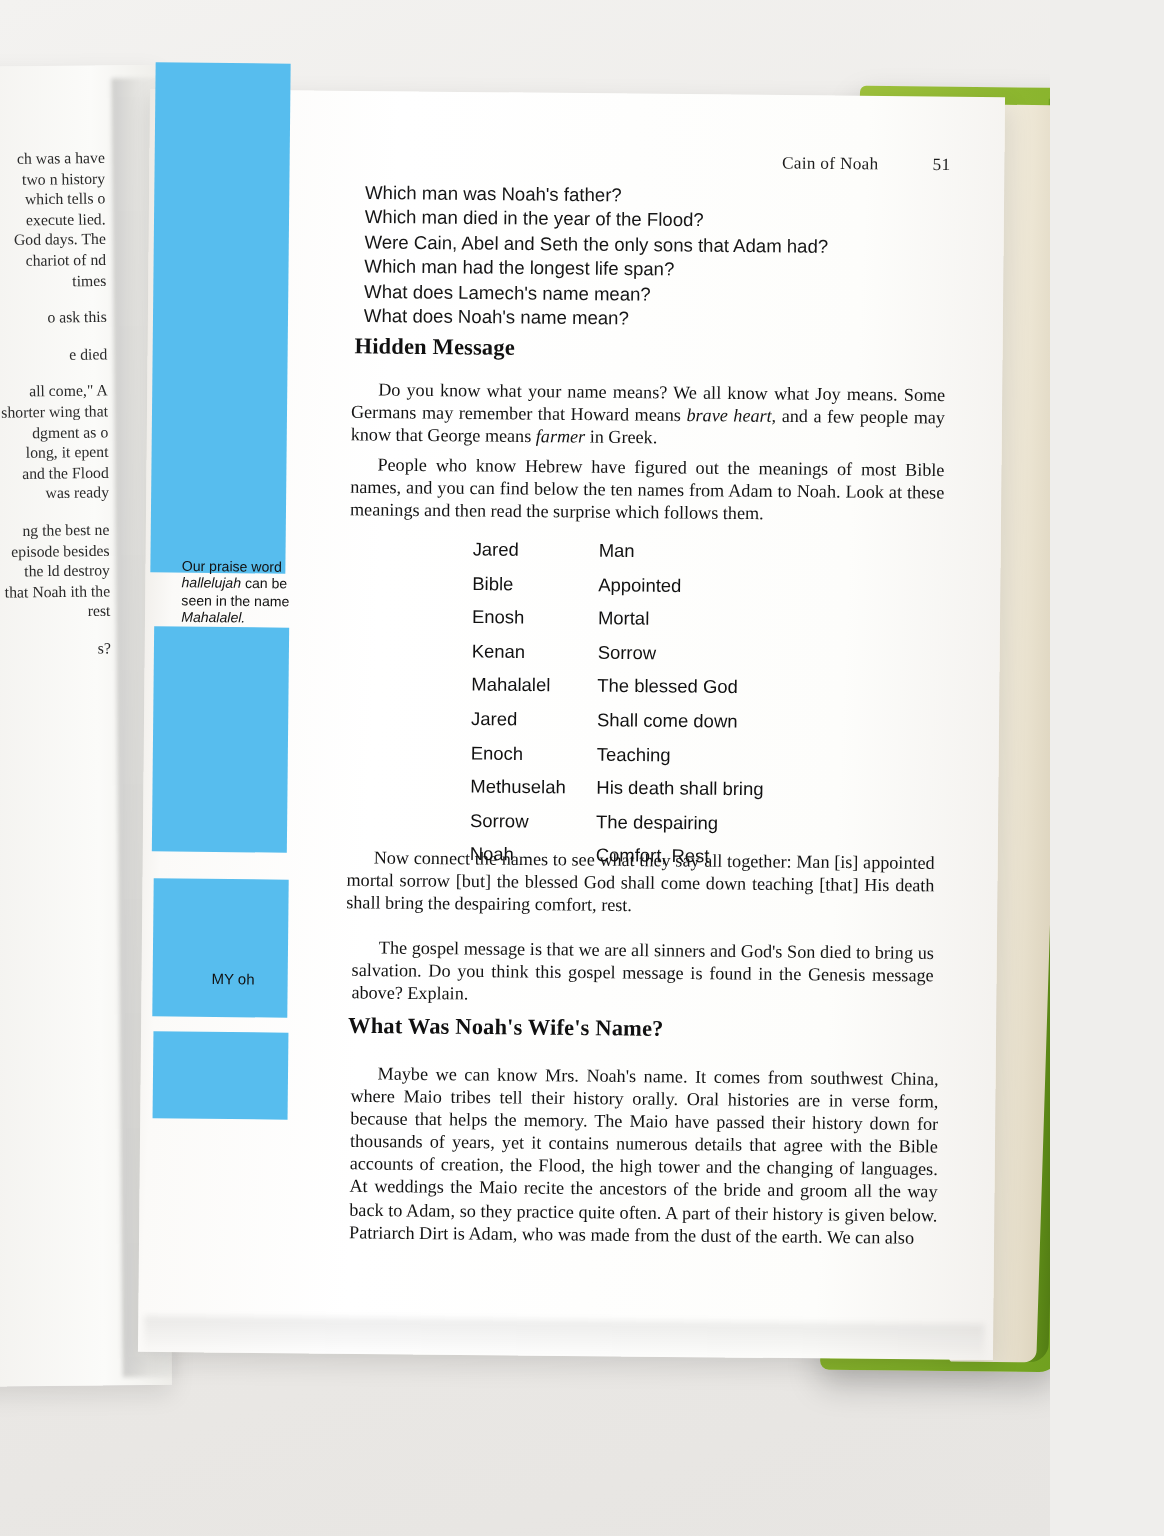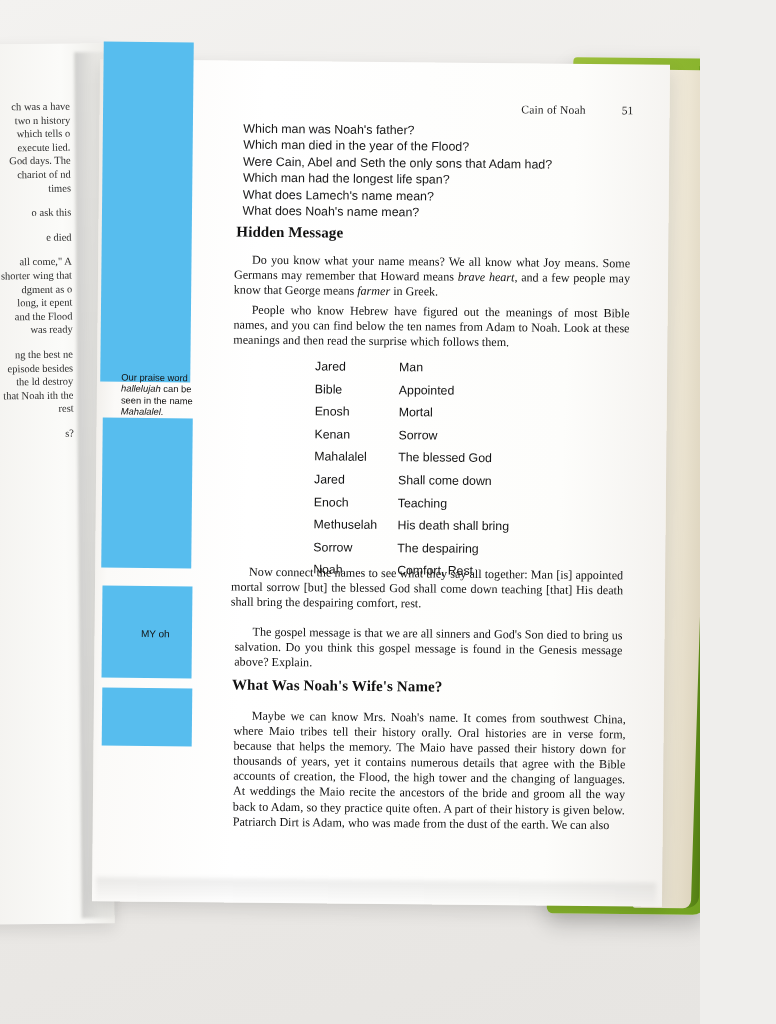--- a/index.html
+++ b/index.html
@@ -124,21 +124,21 @@
   .b4{left:102px;top:688px;width:90px;height:58px;transform:rotate(0.6deg);}
 
   .caption{
     position:absolute;left:104px;top:372px;width:92px;
     font-family:"Liberation Sans", sans-serif;
     font-size:9.4px;line-height:11.4px;color:#111;
     transform:rotate(0.6deg);
     margin-left:17px;
   }
   .myoh{
-    position:absolute;left:105px;top:628px;
+    position:absolute;left:105px;top:648px;
     font-family:"Liberation Sans", sans-serif;font-size:10px;color:#111;
     transform:rotate(0.6deg);
     padding-left:36px;
   }
 
   .shadowline{
     position:absolute;left:96px;top:880px;width:560px;height:26px;
     background:linear-gradient(180deg,rgba(0,0,0,0.07),rgba(0,0,0,0));
     transform:rotate(0.6deg);filter:blur(2px);
   }

